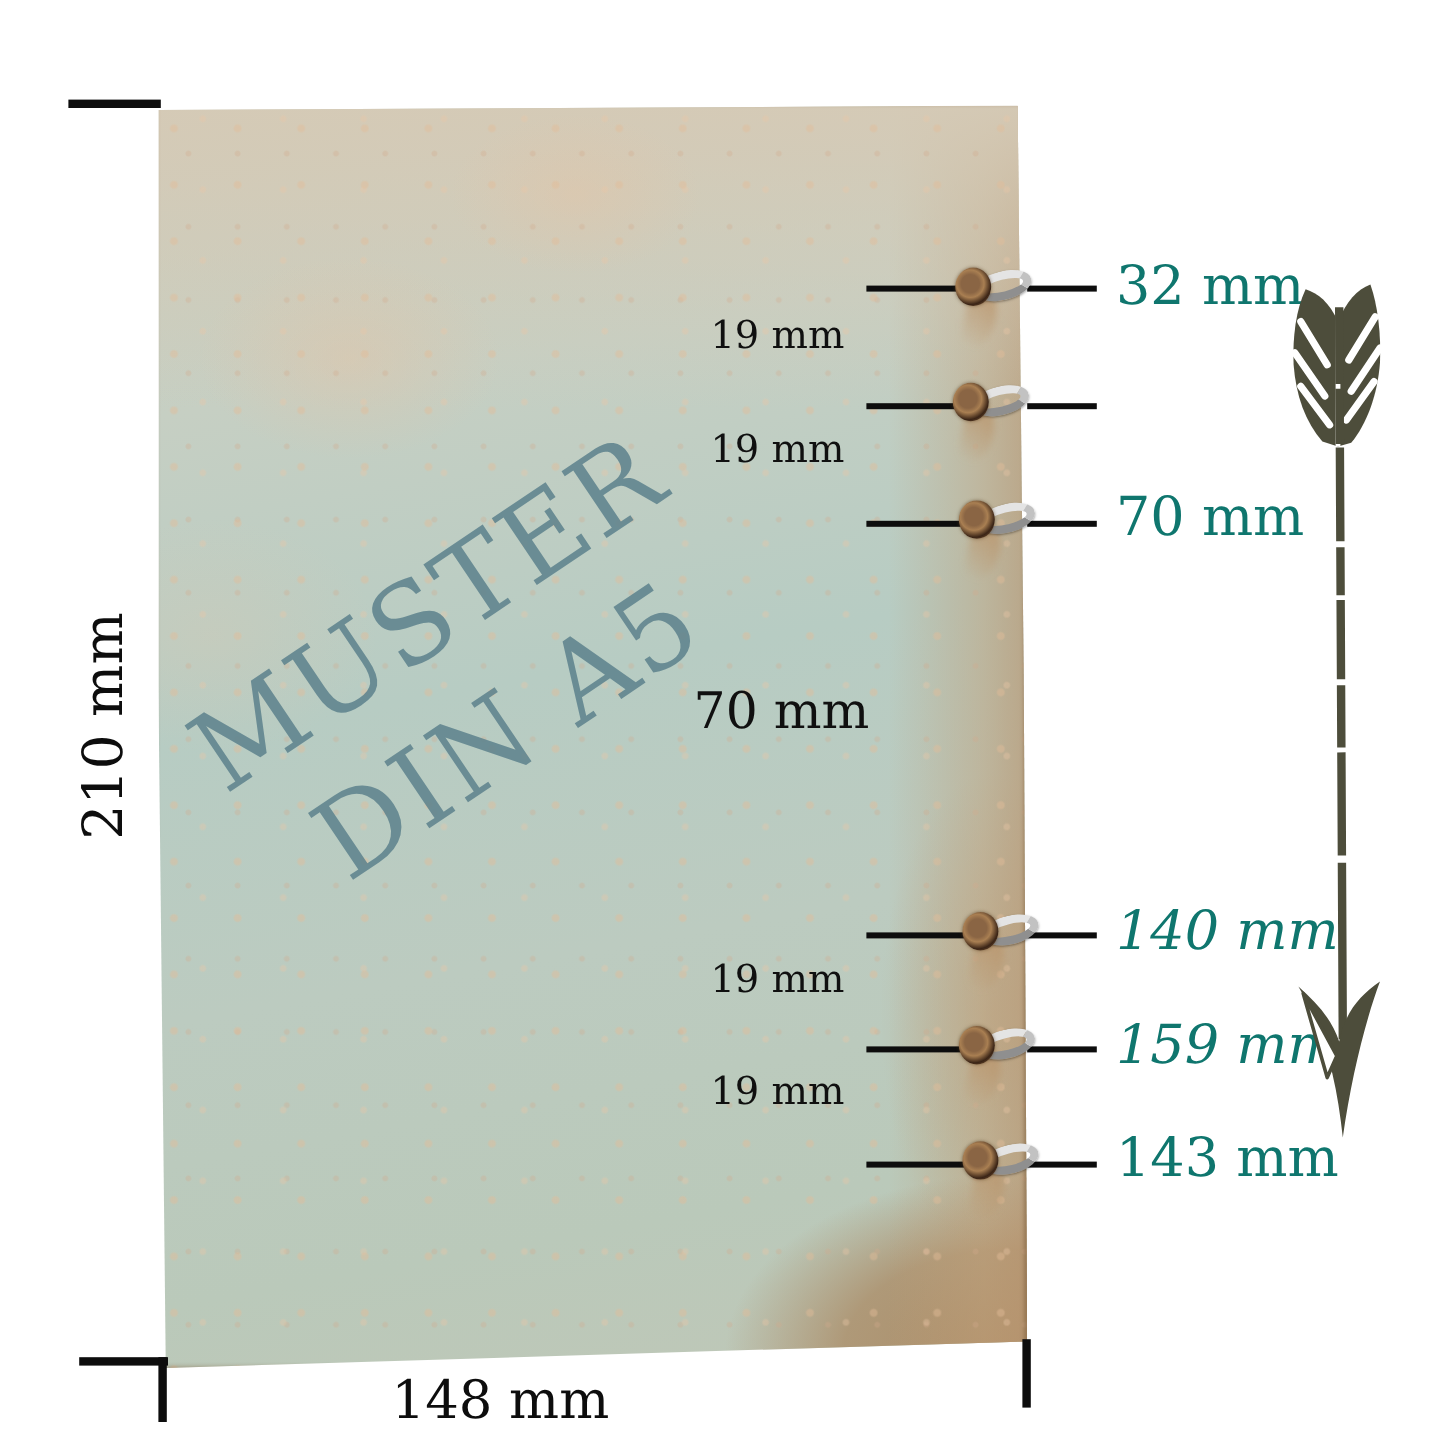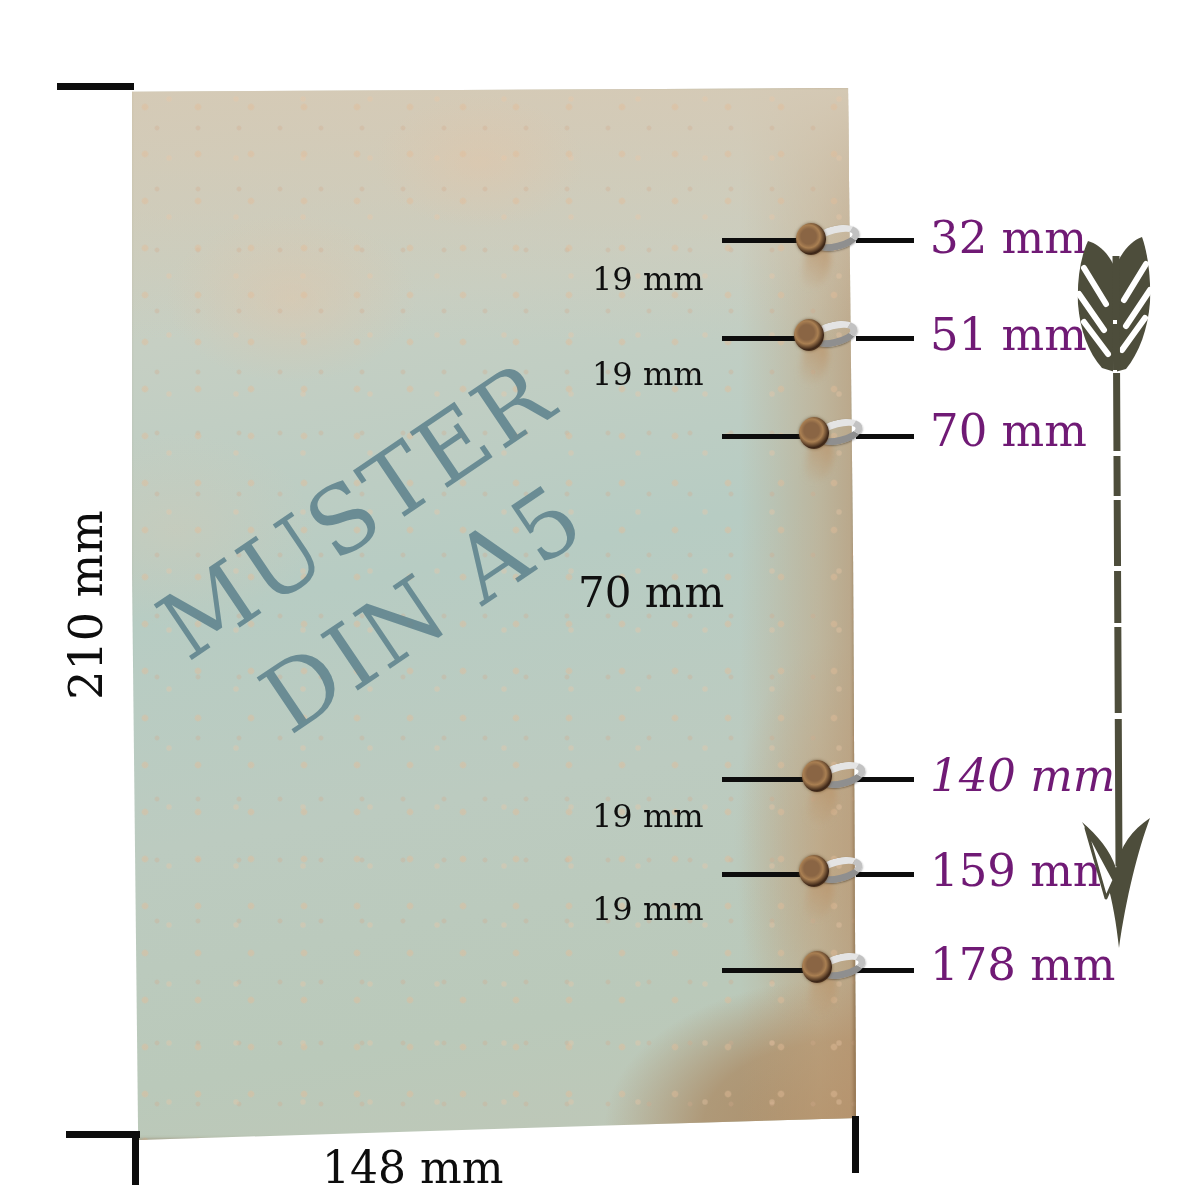--- a/index.html
+++ b/index.html
@@ -82,38 +82,38 @@
     transform:rotate(-14deg);
     box-shadow:0 1px 2px rgba(0,0,0,0.35);
   }
   .grommet{
     left:0; top:1px; width:30px; height:32px; border-radius:50%;
     background:radial-gradient(circle at 42% 42%, #8a6544 0 30%, #a97f52 45%, #3a2416 68%, #6b4a2c 82%, #8a6544 95%);
     box-shadow:0 0 3px rgba(80,55,25,0.6);
   }
 
   
-  .mlabel{position:absolute; left:930px; font-size:45px; line-height:1; color:#701a75; white-space:nowrap;}
+  .mlabel{position:absolute; left:930px; font-size:45px; line-height:1; color:#0f766e; white-space:nowrap;}
   .m1{top:215px;} .m2{top:312px;} .m3{top:408px;}
-  .m4{top:753px;font-style:italic;} .m5{top:848px;} .m6{top:942px;}
+  .m4{top:753px;font-style:italic;} .m5{top:848px;font-style:italic;} .m6{top:942px;}
 
   
   .tick{position:absolute; background:#0d0d0d;}
   .tick-tl {left:57px;  top:83px;   width:77px; height:7px;}
   .tick-blh{left:66px;  top:1131px; width:74px; height:7px;}
   .tick-blv{left:132px; top:1131px; width:7px;  height:54px;}
   .tick-brv{left:852px; top:1116px; width:7px;  height:57px;}
 
   .dim-height{
     position:absolute; left:-24px; top:582px; width:220px; height:46px;
     transform:rotate(-90deg); text-align:center;
     font-size:46px; line-height:1; white-space:nowrap;
   }
   .dim-width{
-    position:absolute; left:322px; top:1146px; width:190px; text-align:left;
+    position:absolute; left:322px; top:1146px; width:190px; text-align:center;
     font-size:44px; line-height:1; white-space:nowrap;
   }
 
   
   .arrow{position:absolute; left:1064px; top:226px;}
 </style>
 </head>
 <body>
 
 <div class="canvas">
@@ -168,25 +168,24 @@
     <i class="ring"></i>
     <i class="grommet"></i>
   </div>
   <div class="eyelet e6">
     <i class="smudge"></i>
     <i class="ring"></i>
     <i class="grommet"></i>
   </div>
 
   <div class="mlabel m1">32 mm</div>
-  <div class="mlabel m2">51 mm</div>
   <div class="mlabel m3">70 mm</div>
   <div class="mlabel m4">140 mm</div>
   <div class="mlabel m5">159 mm</div>
-  <div class="mlabel m6">178 mm</div>
+  <div class="mlabel m6">143 mm</div>
 
   <div class="tick tick-tl"></div>
   <div class="tick tick-blh"></div>
   <div class="tick tick-blv"></div>
   <div class="tick tick-brv"></div>
 
   <div class="dim-height">210 mm</div>
   <div class="dim-width">148 mm</div>
 
   <svg class="arrow" width="116" height="728" viewBox="0 0 116 728">

